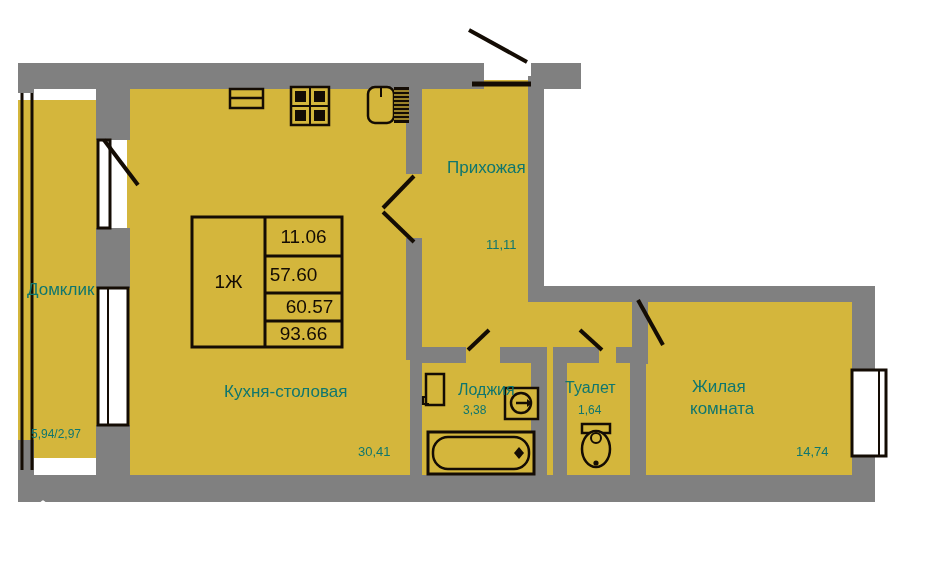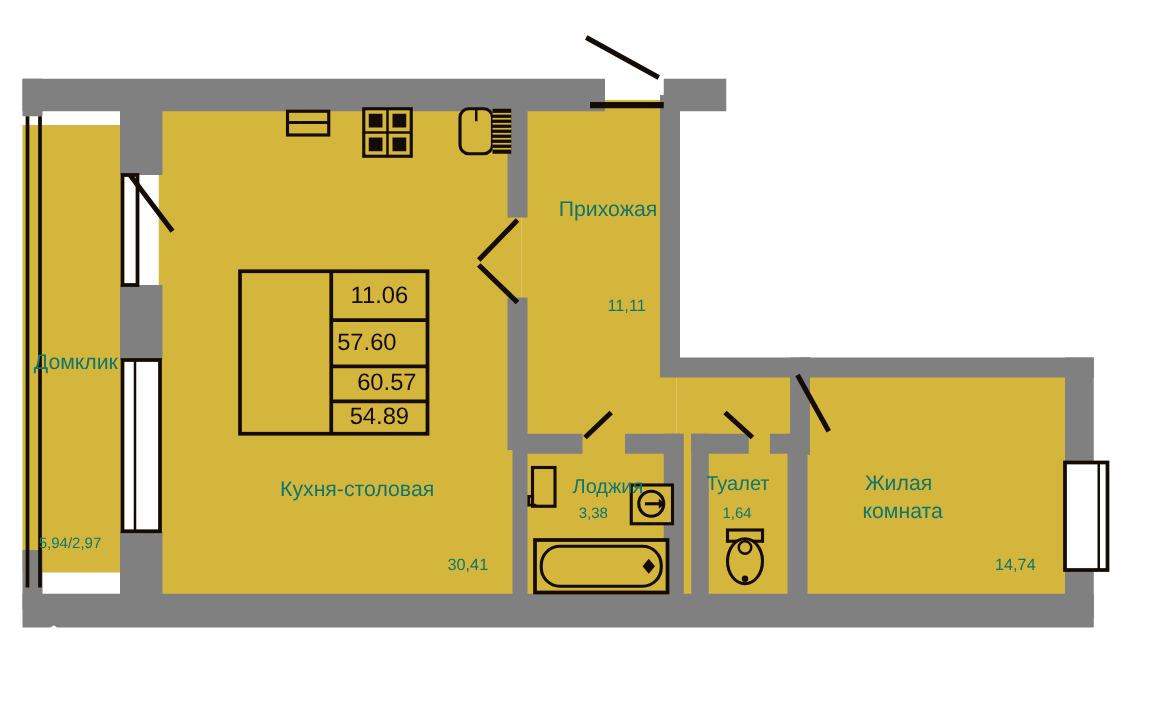--- a/index.html
+++ b/index.html
@@ -223,28 +223,29 @@
 
     <g stroke="#140c04" stroke-width="3" fill="none">
       <rect x="192" y="217" width="150" height="130"></rect>
       <line x1="265" y1="217" x2="265" y2="347"></line>
       <line x1="265" y1="256" x2="342" y2="256"></line>
       <line x1="265" y1="293" x2="342" y2="293"></line>
       <line x1="265" y1="321" x2="342" y2="321"></line>
     </g>
   </svg>
 
+  <div class="info-cell" style="left:192px; top:217px; width:73px; height:130px;">1Ж</div>
 
   <div class="info-cell" style="left:265px; top:217px; width:77px; height:39px;">11.06</div>
 
   <div class="info-cell" style="left:265px; top:256px; width:57px; height:37px;">57.60</div>
 
   <div class="info-cell" style="left:265px; top:293px; width:89px; height:28px;">60.57</div>
 
-  <div class="info-cell" style="left:265px; top:321px; width:77px; height:26px;">54.89</div>
+  <div class="info-cell" style="left:265px; top:321px; width:77px; height:26px;">93.66</div>
 
   <div class="lbl room-name" style="left:27px; top:280px;">Домклик</div>
   <div class="lbl room-area-sm" style="left:31px; top:427px;">5,94/2,97</div>
 
   <div class="lbl room-name" style="left:224px; top:382px;">Кухня-столовая</div>
   <div class="lbl room-area" style="left:358px; top:444px;">30,41</div>
 
   <div class="lbl room-name" style="left:447px; top:158px;">Прихожая</div>
   <div class="lbl room-area" style="left:486px; top:237px;">11,11</div>
 

